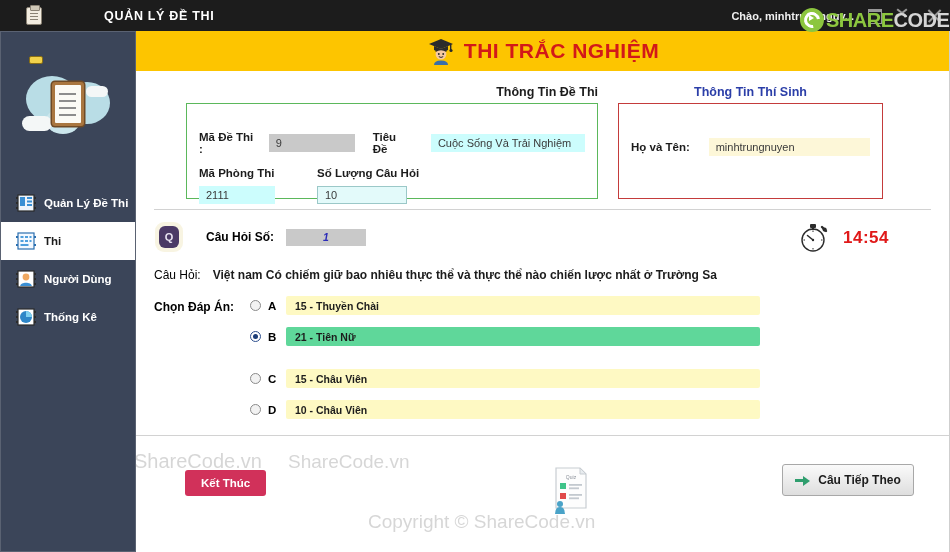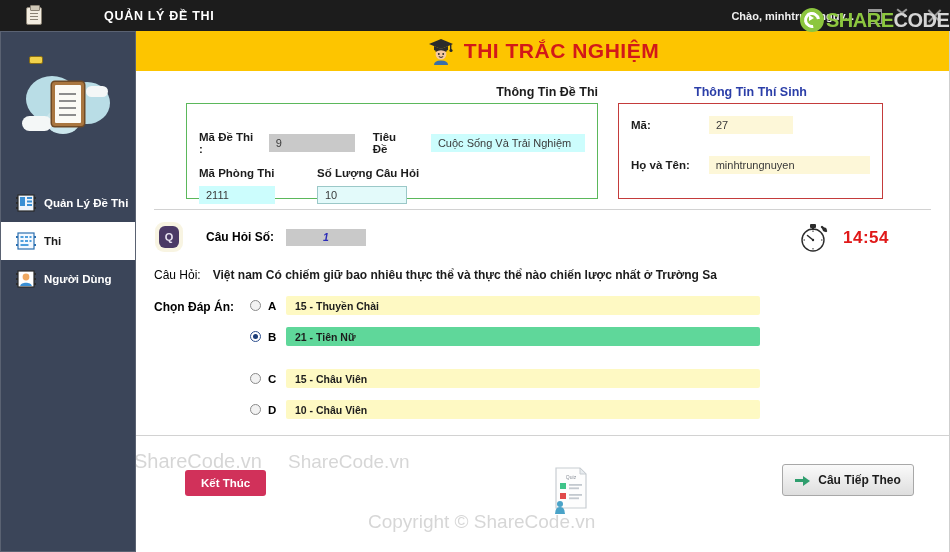--- a/index.html
+++ b/index.html
@@ -610,20 +610,36 @@
             <rect x="1" y="10" width="2" height="2" fill="#2b2b2b"></rect>
             <rect x="1" y="15" width="2" height="2" fill="#2b2b2b"></rect>
             <rect x="19" y="5" width="2" height="2" fill="#2b2b2b"></rect>
             <rect x="19" y="10" width="2" height="2" fill="#2b2b2b"></rect>
             <rect x="19" y="15" width="2" height="2" fill="#2b2b2b"></rect>
           </svg>
         </span>
         <span>Người Dùng</span>
       </div>
 
+      <div class="side-item">
+        <span class="side-ico">
+          <svg width="22" height="22" viewBox="0 0 22 22">
+            <rect x="3" y="3" width="16" height="16" fill="#ffffff" stroke="#2b2b2b" stroke-width="1.2"></rect>
+            <circle cx="11" cy="11" r="6" fill="#2e86c8"></circle>
+            <path d="M11 11 L11 5 A6 6 0 0 1 17 11 Z" fill="#7fd0f0"></path>
+            <rect x="1" y="5" width="2" height="2" fill="#2b2b2b"></rect>
+            <rect x="1" y="10" width="2" height="2" fill="#2b2b2b"></rect>
+            <rect x="1" y="15" width="2" height="2" fill="#2b2b2b"></rect>
+            <rect x="19" y="5" width="2" height="2" fill="#2b2b2b"></rect>
+            <rect x="19" y="10" width="2" height="2" fill="#2b2b2b"></rect>
+            <rect x="19" y="15" width="2" height="2" fill="#2b2b2b"></rect>
+          </svg>
+        </span>
+        <span>Thống Kê</span>
+      </div>
 
     </div>
 
     <div class="main">
 
       <div class="banner">
         <span class="grad-ico">
           <svg width="30" height="28" viewBox="0 0 30 28">
             <path d="M3 7 L15 2 L27 7 L15 12 Z" fill="#2b2b2b"></path>
             <rect x="24" y="7" width="1.4" height="6" fill="#2b2b2b"></rect>
@@ -660,24 +676,20 @@
                 <span class="lbl">Số Lượng Câu Hỏi</span>
                 <span class="fld fld-cyan-b" style="width:90px">10</span>
               </div>
             </div>
           </div>
         </div>
 
         <div class="panel panel-stu">
           <div class="panel-title">Thông Tin Thí Sinh</div>
           <div class="panel-box">
-            <div class="r1">
-              <span class="lbl" style="width:68px">Mã:</span>
-              <span class="fld fld-cream" style="width:84px">27</span>
-            </div>
             <div class="r1" style="margin-top:22px">
               <span class="lbl" style="width:68px">Họ và Tên:</span>
               <span class="fld fld-cream" style="width:162px">minhtrungnuyen</span>
             </div>
           </div>
         </div>
 
       </div>
 
       <div class="divider"></div>

